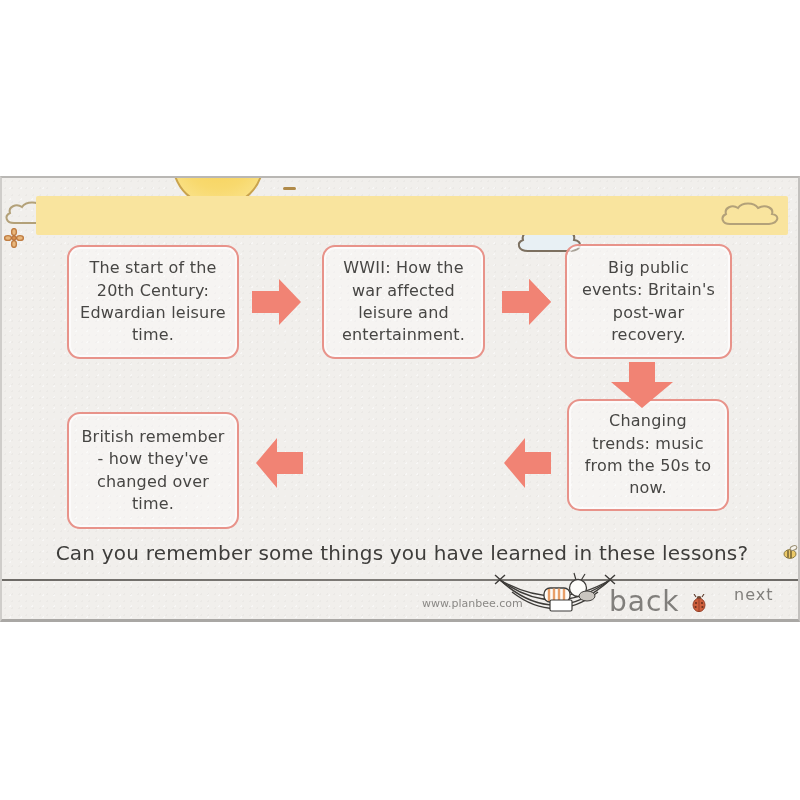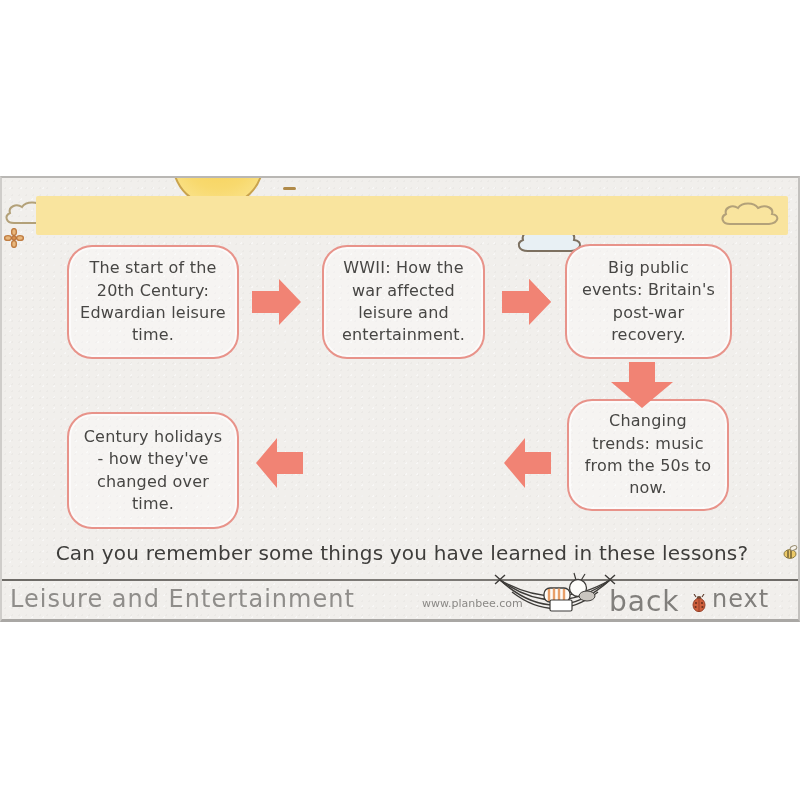--- a/index.html
+++ b/index.html
@@ -42,21 +42,21 @@
   .title-band .cloud-right { position:absolute; right:2px; top:4px; z-index:0; }
   .title-text {
     position:relative; z-index:1;
     font-size:21px; color:#3c3933; letter-spacing:.2px; white-space:nowrap;
   }
 
   .flower { position:absolute; left:2px; top:50px; }
 
   .flow-box {
     position:absolute;
-    border:2px solid #e8938a; border-radius:25px;
+    border:2px solid #e8938a; border-radius:13px;
     background:rgba(255,255,255,0.35);
     box-shadow:inset 0 0 0 2px rgba(255,255,255,0.65);
     display:flex; align-items:center; justify-content:center;
     text-align:center; padding:8px 10px;
     font-size:16px; line-height:1.4; color:#474644; letter-spacing:.2px;
   }
   .box1 { left:65px;  top:67px;  width:172px; height:114px; }
   .box2 { left:320px; top:67px;  width:163px; height:114px; }
   .box3 { left:563px; top:66px;  width:167px; height:115px; }
   .box4 { left:65px;  top:234px; width:172px; height:117px; }
@@ -80,21 +80,21 @@
     background:linear-gradient(to right,#55524e 0%,#6a6763 50%,#55524e 100%); opacity:.85; }
 
   .footer-title {
     position:absolute; left:8px; top:407px; font-size:24px; color:#8f8d8a; letter-spacing:1px; white-space:nowrap;
   }
   .footer-site {
     position:absolute; left:420px; top:419px; font-size:11px; color:#8a8885;
   }
   .hammock { position:absolute; left:490px; top:392px; }
   .nav-back { position:absolute; left:607px; top:407px; font-size:28px; color:#817f7c; letter-spacing:1px; cursor:pointer; }
-  .nav-next { position:absolute; left:710px; top:407px; font-size:24px; color:#817f7c; letter-spacing:1px; cursor:pointer; }
+  .nav-next { position:absolute; left:732px; top:407px; font-size:16px; color:#817f7c; letter-spacing:1px; cursor:pointer; }
   .ladybug { position:absolute; left:689px; top:416px; }
 </style>
 </head>
 <body>
 
 <div class="page">
   <div class="slide">
 
     <div class="sun"></div>
     <div class="sun-dash"></div>
@@ -126,21 +126,21 @@
     <div class="flow-box box1">
       <span>The start of the 20th Century: Edwardian leisure time.</span>
     </div>
     <div class="flow-box box2">
       <span>WWII: How the war affected leisure and entertainment.</span>
     </div>
     <div class="flow-box box3">
       <span>Big public events: Britain's post-war recovery.</span>
     </div>
     <div class="flow-box box4">
-      <span>Century holidays - how they've changed over time.</span>
+      <span>British remember - how they've changed over time.</span>
     </div>
     <div class="flow-box box6">
       <span>Changing trends: music from the 50s to now.</span>
     </div>
 
     <svg class="arrow ar1" width="50" height="50" viewBox="0 0 50 50">
       <polygon points="0,14 27,14 27,2 49,25 27,48 27,36 0,36" fill="#f18374"></polygon>
     </svg>
     <svg class="arrow ar2" width="50" height="50" viewBox="0 0 50 50">
       <polygon points="0,14 27,14 27,2 49,25 27,36 27,36 0,36" fill="#f18374"></polygon>
@@ -158,21 +158,20 @@
 
     <div class="question">Can you remember some things you have learned in these lessons?</div>
 
     <svg class="bee-small" width="18" height="16" viewBox="0 0 18 16">
       <ellipse cx="9" cy="10" rx="6" ry="4.4" fill="#ecc968" stroke="#8a7a44" stroke-width="1"></ellipse>
       <path d="M7,6.2 L7,13.8 M10,5.8 L10,14" stroke="#6b5a30" stroke-width="1.4"></path>
       <ellipse cx="12.5" cy="4" rx="3.4" ry="2.2" fill="#f6f3ec" stroke="#9a8f74" stroke-width="1" transform="rotate(-20 12.5 4)"></ellipse>
     </svg>
 
     <div class="footer-line"></div>
-    <div class="footer-title">Leisure and Entertainment</div>
     <div class="footer-site">www.planbee.com</div>
 
     <svg class="hammock" width="126" height="52" viewBox="0 0 126 52">
       <g stroke="#3d3b38" stroke-width="1.4" fill="none">
         <path d="M3,5 L13,14 M13,5 L3,14"></path>
         <path d="M113,5 L123,14 M123,5 L113,14"></path>
         <path d="M8,10 Q63,60 118,10"></path>
         <path d="M8,10 Q63,50 118,10"></path>
         <path d="M8,10 Q63,42 118,10"></path>
         <path d="M20,22 Q63,55 106,22"></path>

